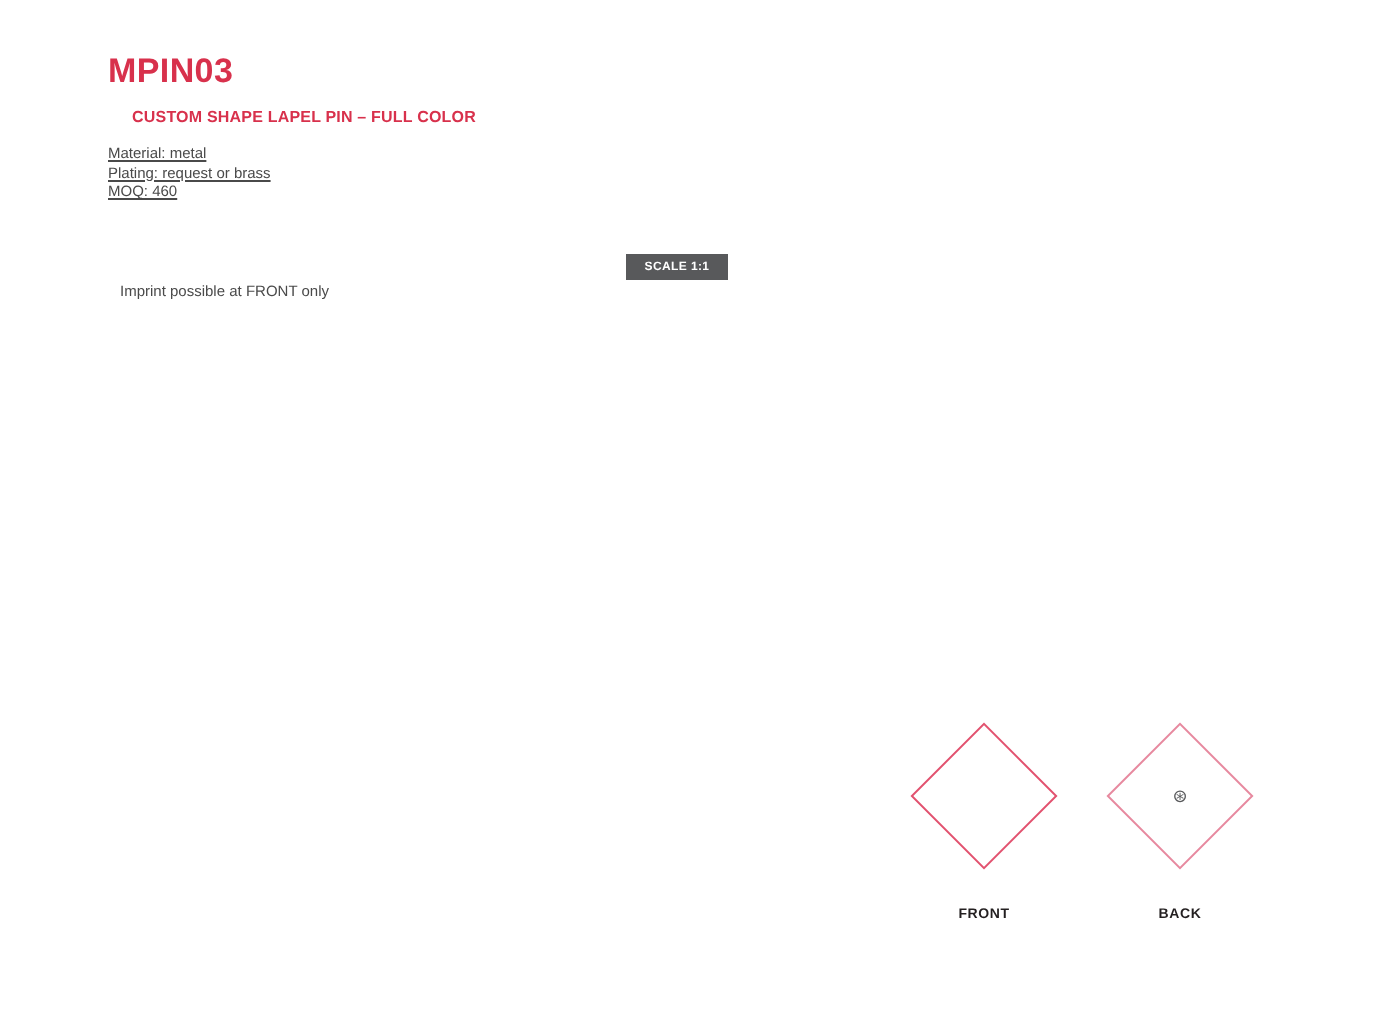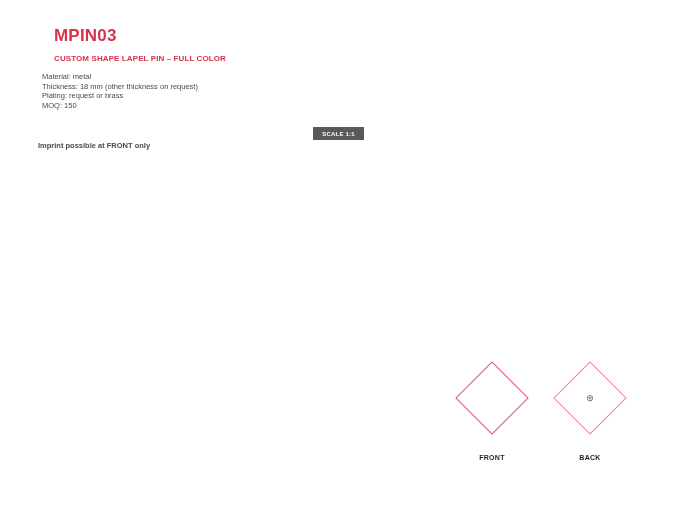--- a/index.html
+++ b/index.html
@@ -29,47 +29,47 @@
     left: 26px;
     top: 26px;
     font-size: 17px;
     font-weight: bold;
     letter-spacing: 0.2px;
     color: #d8314c;
   }
 
   .subtitle {
     position: absolute;
-    left: 26px;
+    left: 38px;
     top: 54px;
     font-size: 8px;
     font-weight: bold;
     letter-spacing: 0.1px;
     color: #d8314c;
   }
 
   .specs {
     position: absolute;
-    left: 14px;
+    left: 26px;
     top: 72px;
     font-size: 7.5px;
     line-height: 9.7px;
     color: #4a4a4a;
+    text-decoration: underline;
   }
   .specs div {
     white-space: nowrap;
   }
 
   .imprint-note {
     position: absolute;
-    left: 10px;
+    left: 32px;
     top: 141px;
     font-size: 7.5px;
     color: #4a4a4a;
-    font-weight: bold;
   }
 
   
   .scale-badge {
     position: absolute;
     left: 285px;
     top: 127px;
     width: 51px;
     height: 13px;
     background: #58595b;
@@ -147,23 +147,22 @@
 <body>
 
 <div class="page">
 
   <div class="title">MPIN03</div>
 
   <div class="subtitle">CUSTOM SHAPE LAPEL PIN – FULL COLOR</div>
 
   <div class="specs">
     <div>Material: metal</div>
-    <div>Thickness: 18 mm (other thickness on request)</div>
     <div>Plating: request or brass</div>
-    <div>MOQ: 150</div>
+    <div>MOQ: 460</div>
   </div>
 
   <div class="imprint-note">Imprint possible at FRONT only</div>
 
   <div class="scale-badge">SCALE 1:1</div>
 
   <div class="artwork">
 
     <div class="shape-group front">
       <div class="diamond front-d"></div>

